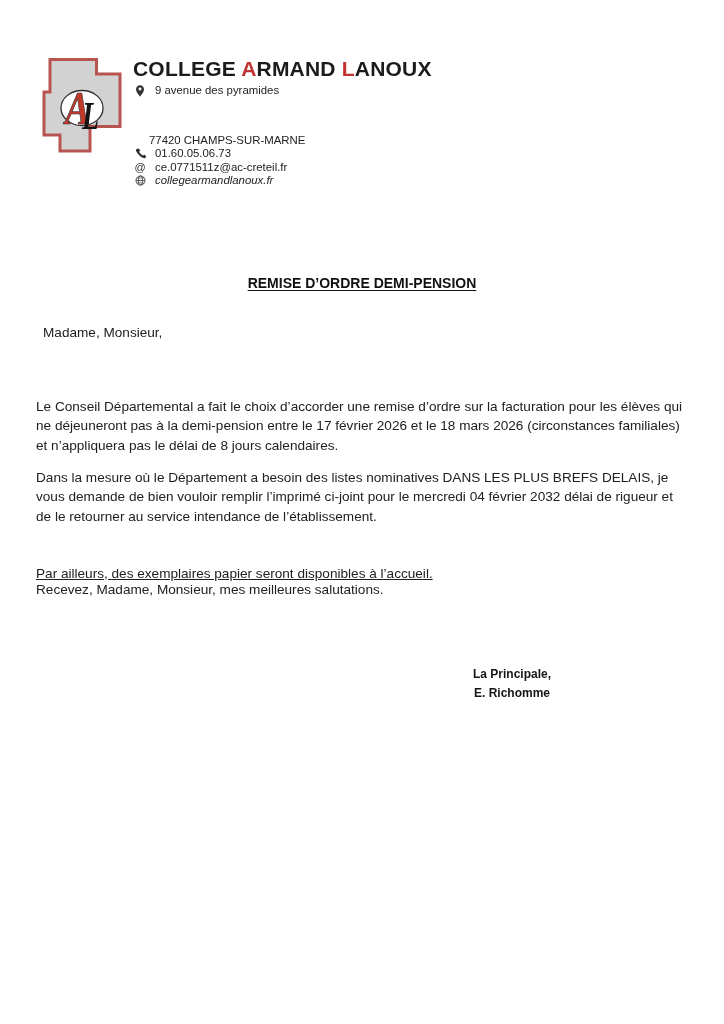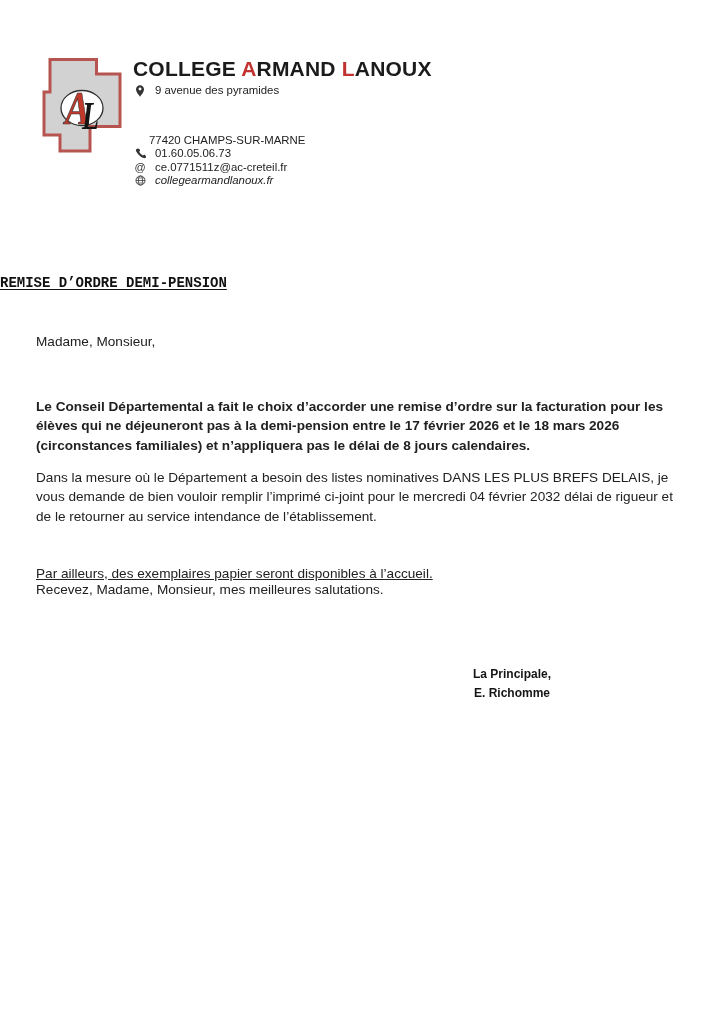--- a/index.html
+++ b/index.html
@@ -33,33 +33,33 @@
   .contact-row.indent2{padding-left:15px;margin-top:36px;}
   .website{font-style:italic;}
 
   
   .dateline{
     position:absolute;left:415px;top:186px;
     font-size:14px;white-space:nowrap;color:#242424;
   }
   .subject{
     position:absolute;left:0;top:275px;width:724px;
-    text-align:left;font-size:14px;font-weight:bold;color:#111;font-family:Liberation Mono, monospace;
+    text-align:center;font-size:14px;font-weight:bold;color:#111;
   }
   .subject span{
     text-decoration:underline;
     text-underline-offset:2px;
   }
   .para{
     position:absolute;left:36px;width:654px;
     font-size:13.6px;line-height:19.3px;color:#212121;
     text-align:left;
   }
-  .salutation{top:332px;}
-  .p1{top:397px;font-weight:bold;}
+  .salutation{top:323px;margin-left:7px;}
+  .p1{top:397px;}
   .p2{top:468px;}
   .p3{top:564px;text-decoration:underline;}
   .p4{top:580px;}
   .signature{
     position:absolute;left:473px;top:665px;
     font-size:12px;font-weight:bold;line-height:19px;color:#151515;text-align:center;
   }
 </style>
 </head>
 <body style="--accent-red: #c23230; --logo-border: #b85450; --logo-fill: #d2d2d2;">

